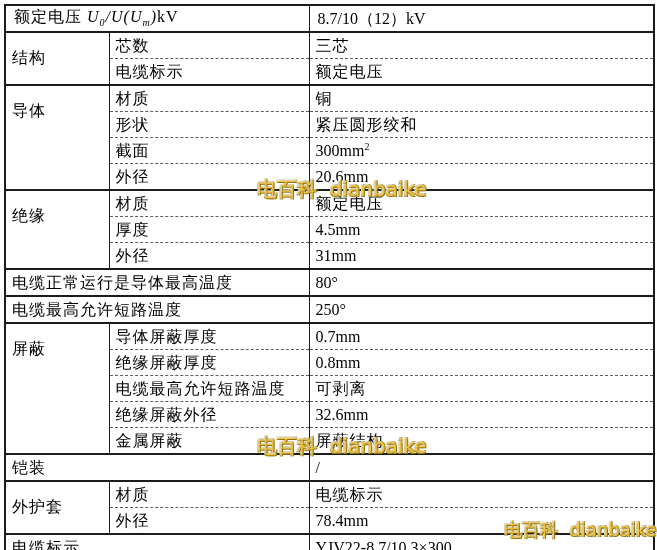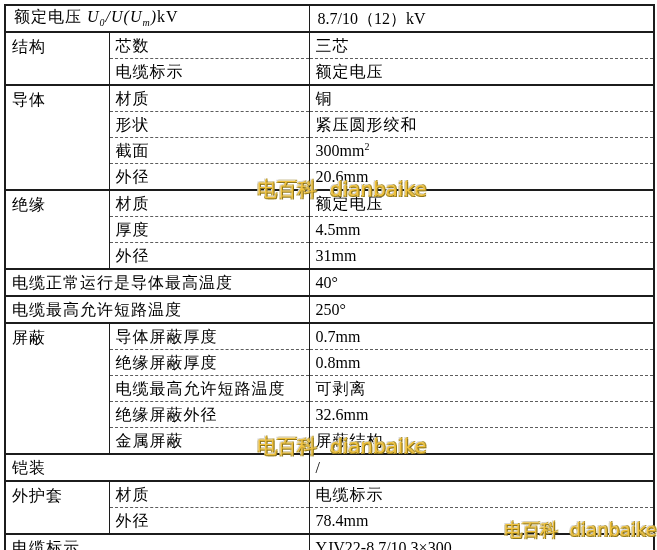--- a/index.html
+++ b/index.html
@@ -21,21 +21,21 @@
     border-left:1px solid #1c1c1c;
     font-size:16px;color:#000;
     padding:0 6px;height:25px;
     vertical-align:middle;
     white-space:nowrap;overflow:hidden;
     line-height:1.1;
   }
   tr td{border-top:1px dashed #5d5d5d;}
   tr.first td{border-top:none;padding-left:8px;}
   tr.solid td{border-top:2px solid #1c1c1c;}
-  td.group{vertical-align:top;padding-top:5px;}
+  td.group{vertical-align:top;padding-top:16px;}
   td.cjk, td.group{letter-spacing:1px;}
   i.fm{font-style:italic;font-family:"Liberation Serif","DejaVu Serif",serif;}
   sub.fm{font-size:10px;font-style:italic;}
   sup.u{font-size:10px;vertical-align:super;}
   .watermark{
     position:absolute;
     font-family:"DejaVu Sans","Liberation Sans",sans-serif;
     font-weight:400;
     color:#f0c23e;
     white-space:pre;
@@ -103,21 +103,21 @@
     <td class="cjk">厚度</td>
     <td>4.5mm</td>
   </tr>
   <tr>
     <td class="cjk">外径</td>
     <td>31mm</td>
   </tr>
 
   <tr class="solid">
     <td colspan="2" class="cjk">电缆正常运行是导体最高温度</td>
-    <td>40°</td>
+    <td>80°</td>
   </tr>
   <tr class="solid">
     <td colspan="2" class="cjk">电缆最高允许短路温度</td>
     <td>250°</td>
   </tr>
 
   <tr class="solid">
     <td rowspan="5" class="group">屏蔽</td>
     <td class="cjk">导体屏蔽厚度</td>
     <td>0.7mm</td>

